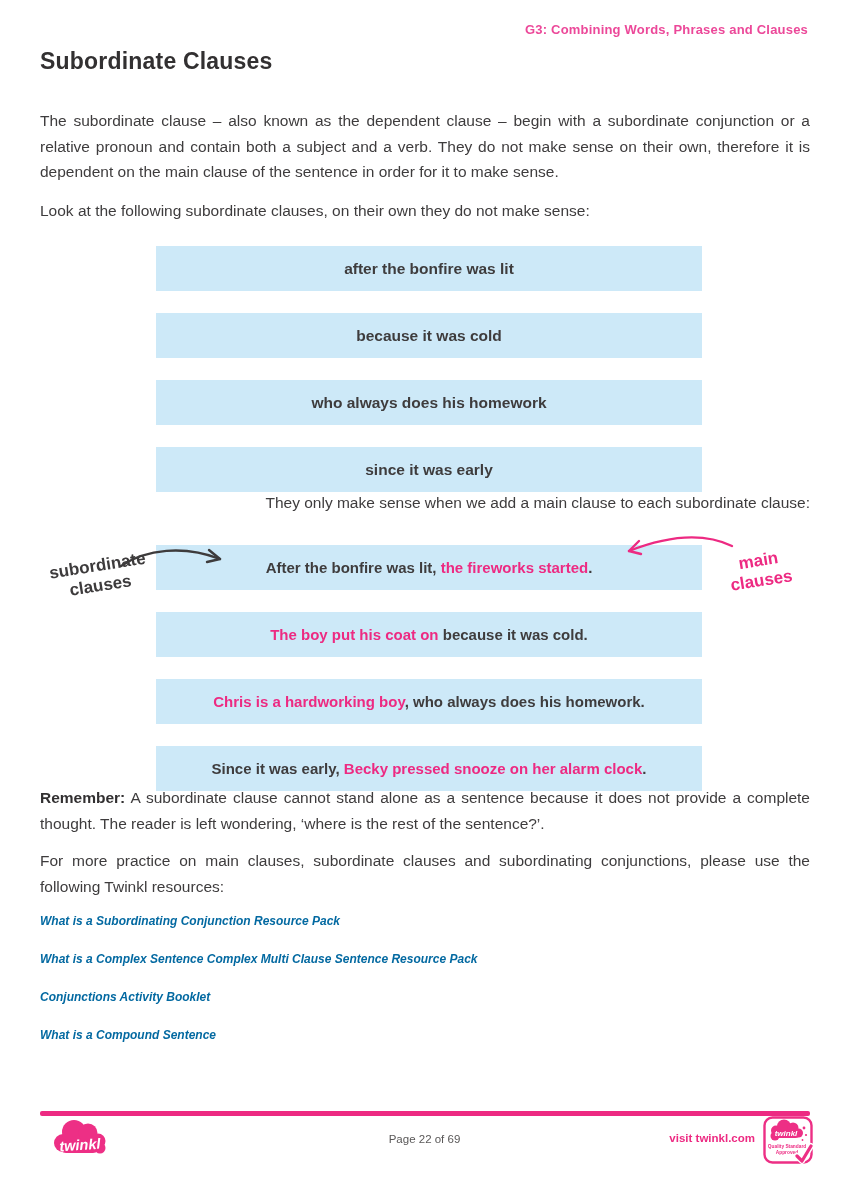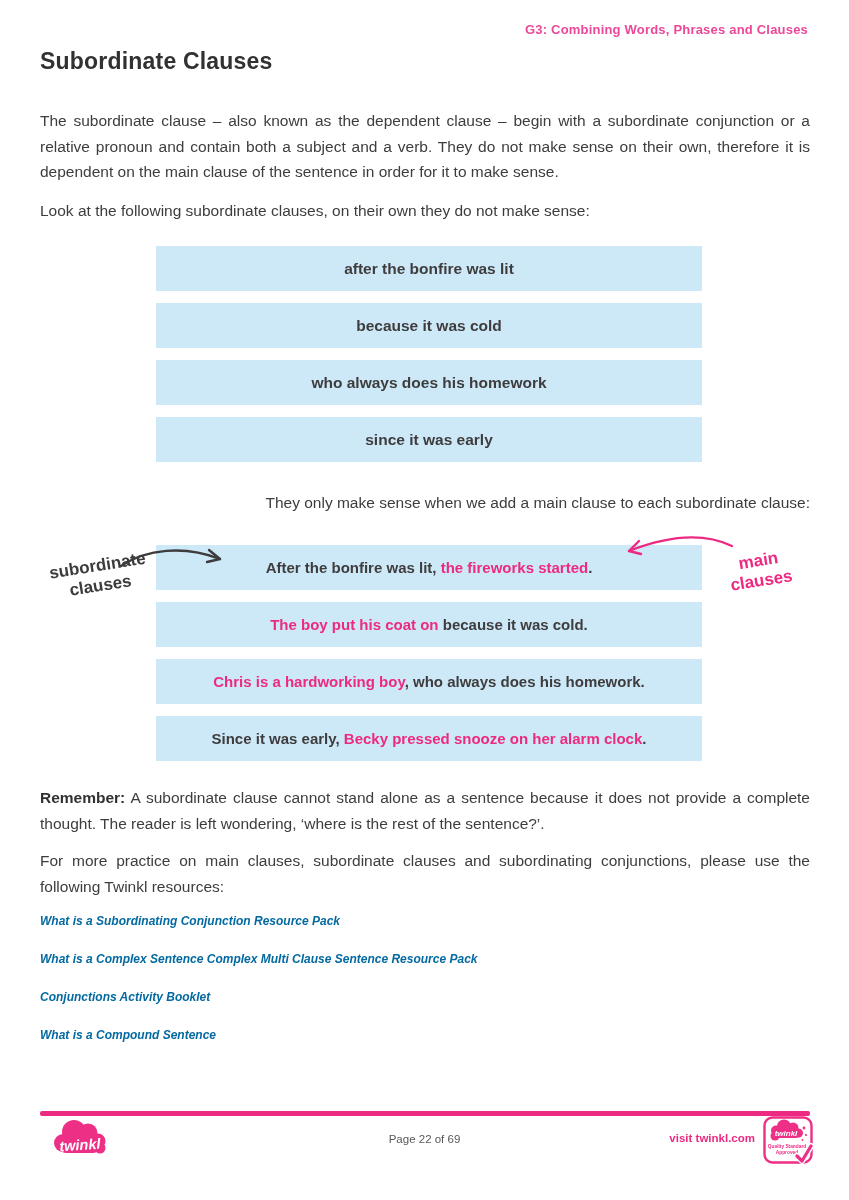--- a/index.html
+++ b/index.html
@@ -21,21 +21,21 @@
     font-size:15.5px;line-height:25.5px;color:#3e3c3d;text-align:justify;
   }
   #intro{top:82px;margin-top:26px;}
   #look{top:198px;text-align:left;}
   #combine{top:490px;text-align:right;}
   #remember{top:785px;}
   #more{top:848px;}
   #remember strong{color:#323031;}
   .box-stack{
     position:absolute;left:156px;width:546px;
-    display:flex;flex-direction:column;gap:12px;
+    display:flex;flex-direction:column;gap:22px;
   }
   #stack1{top:246px;}
   #stack2{top:545px;}
   .clause-box{
     height:45px;background:#cde9f8;
     display:flex;align-items:center;justify-content:center;
     font-weight:bold;font-size:15.5px;color:#3e3c3d;
   }
   #stack2 .clause-box{font-size:15px;}
   .sentence-line{white-space:nowrap;}

